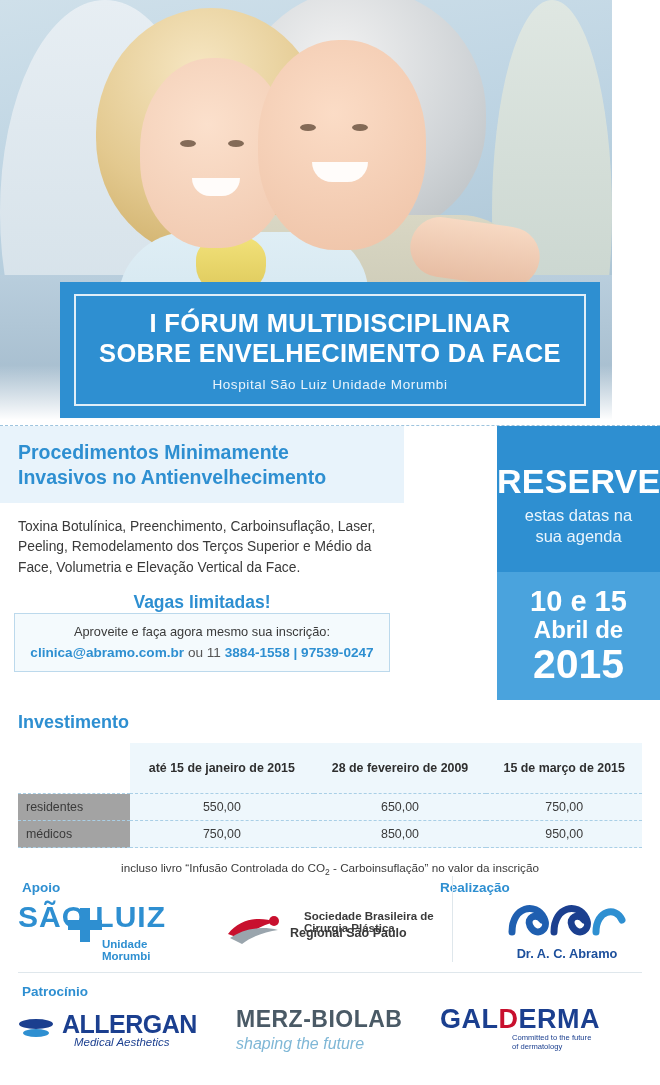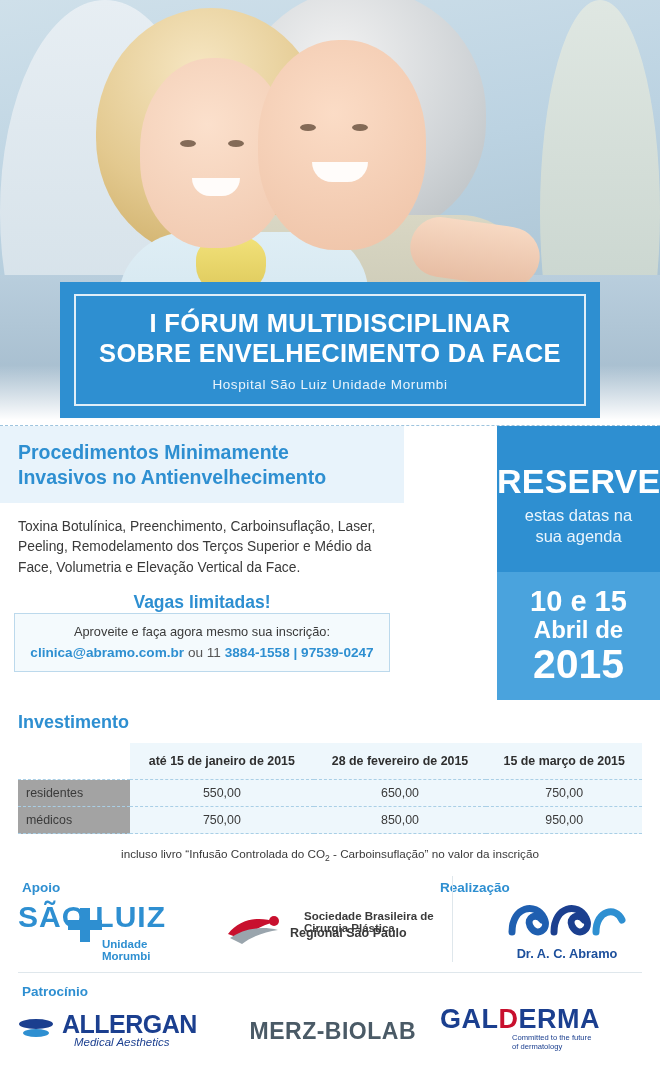--- a/index.html
+++ b/index.html
@@ -8,21 +8,21 @@
     background:#ffffff;
     font-family:"Liberation Sans", sans-serif;
     color:#2a2a2a;
     overflow:hidden;
     position:relative;
   }
 
   
   .hero{
     position:relative;
-    width:660px;height:425px;
+    width:612px;height:425px;
     overflow:hidden;
     background:linear-gradient(170deg,#cfe0ea 0%,#bcd3e2 40%,#9fb9c9 100%);
   }
   .hero-photo{
     position:absolute;inset:0;
   }
   
   .blob{position:absolute;border-radius:50%;filter:blur(0.4px);}
   .wall-l{left:0;top:0;width:210px;height:425px;background:linear-gradient(180deg,#e7eef3,#cfdde6);}
   .wall-r{right:0;top:0;width:120px;height:425px;background:linear-gradient(180deg,#dfe7e2,#c2cfc8);}
@@ -140,21 +140,21 @@
   .invest{
     position:absolute;left:0;top:712px;width:660px;
   }
   .invest h3{
     margin:0 0 10px 18px;color:#2e8fd1;font-size:18px;font-weight:bold;
   }
   table.price{
     border-collapse:collapse;width:624px;margin-left:18px;font-size:12.4px;
   }
   table.price th{
-    font-weight:bold;color:#2f2f2f;padding:11px 8px;text-align:center;
+    font-weight:bold;color:#2f2f2f;padding:18px 8px;text-align:center;
     border-bottom:1px dashed #a9cfe6;background:#eef7fc;margin-top:48px;
   }
   table.price th.blank{background:#ffffff;border-bottom:1px dashed #a9cfe6;}
   table.price td{
     padding:6px 8px;text-align:center;border-bottom:1px dashed #a9cfe6;color:#3a3a3a;
   }
   table.price td.rowlabel{text-align:left;background:#a3a3a3;}
   table.price td.cell{background:#eef7fc;}
   .note{
     margin:13px 0 0 0;text-align:center;font-size:11.7px;color:#3a3a3a;
@@ -197,21 +197,21 @@
   .abramo{position:absolute;left:492px;top:22px;width:150px;height:72px;text-align:center;}
   .abramo-name{position:absolute;left:0;top:52px;width:150px;font-size:12.8px;font-weight:bold;color:#1c4f9c;}
 
   
   .allergan{position:absolute;left:18px;top:136px;width:190px;height:46px;}
   .allergan-word{position:absolute;left:44px;top:2px;font-size:25px;font-weight:bold;color:#1b3f8f;letter-spacing:-.5px;}
   .allergan-sub{position:absolute;left:56px;top:28px;font-size:11.5px;font-style:italic;color:#1b3f8f;}
   .allergan-mark{position:absolute;left:0;top:8px;width:36px;height:24px;}
 
   
-  .merz{position:absolute;left:236px;top:146px;width:180px;height:50px;text-align:right;}
+  .merz{position:absolute;left:236px;top:134px;width:180px;height:50px;text-align:left;}
   .merz-word{font-size:23px;font-weight:bold;color:#4a5a66;letter-spacing:.5px;}
   .merz-sub{margin-top:2px;font-size:16px;color:#7fb7d6;font-style:italic;}
 
   
   .galderma{position:absolute;left:440px;top:132px;width:200px;height:54px;}
   .gal-word{font-size:27px;font-weight:bold;color:#1b3f8f;letter-spacing:.5px;}
   .gal-word .red{color:#c8102e;}
   .gal-sub{margin-top:-2px;margin-left:72px;font-size:7.6px;color:#1b3f8f;line-height:1.25;}
 </style>
 </head>
@@ -284,21 +284,21 @@
 </div>
 
 <div class="invest">
   <h3>Investimento</h3>
 
   <table class="price">
     <thead>
       <tr>
         <th class="blank" style="width:96px"></th>
         <th>até 15 de janeiro de 2015</th>
-        <th>28 de fevereiro de 2015</th>
+        <th>28 de fevereiro de 2009</th>
         <th>15 de março de 2015</th>
       </tr>
     </thead>
     <tbody>
       <tr>
         <td class="rowlabel">residentes</td>
         <td class="cell">550,00</td>
         <td class="cell">650,00</td>
         <td class="cell">750,00</td>
       </tr>
@@ -356,20 +356,21 @@
         <ellipse cx="18" cy="8" rx="17" ry="5" fill="#1b3f8f"></ellipse>
         <ellipse cx="18" cy="17" rx="13" ry="4" fill="#2e8fd1"></ellipse>
       </svg>
     </div>
     <div class="allergan-word">ALLERGAN</div>
     <div class="allergan-sub">Medical Aesthetics</div>
   </div>
 
   <div class="merz">
     <div class="merz-word">MERZ-BIOLAB</div>
+    <div class="merz-sub">shaping the future</div>
   </div>
 
   <div class="galderma">
     <div class="gal-word"><span>GAL</span><span class="red">D</span><span>ERMA</span></div>
     <div class="gal-sub">
       <span>Committed to the future</span><br>
       <span>of dermatology</span>
     </div>
   </div>
 </div>

